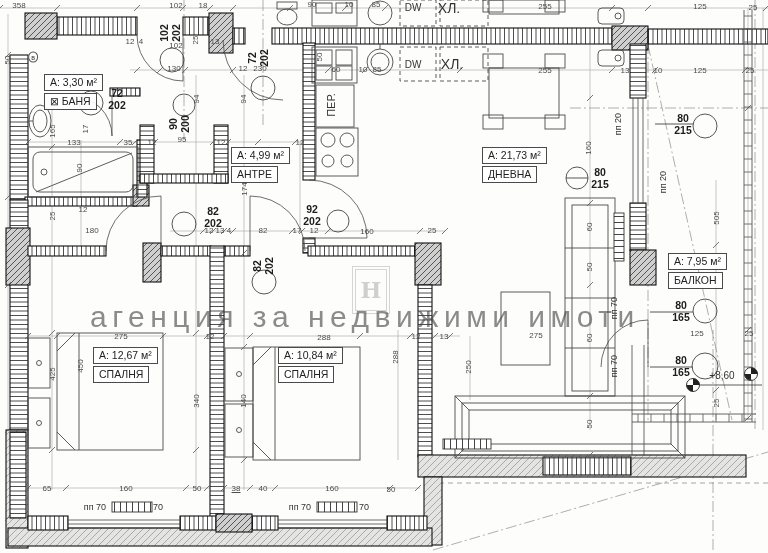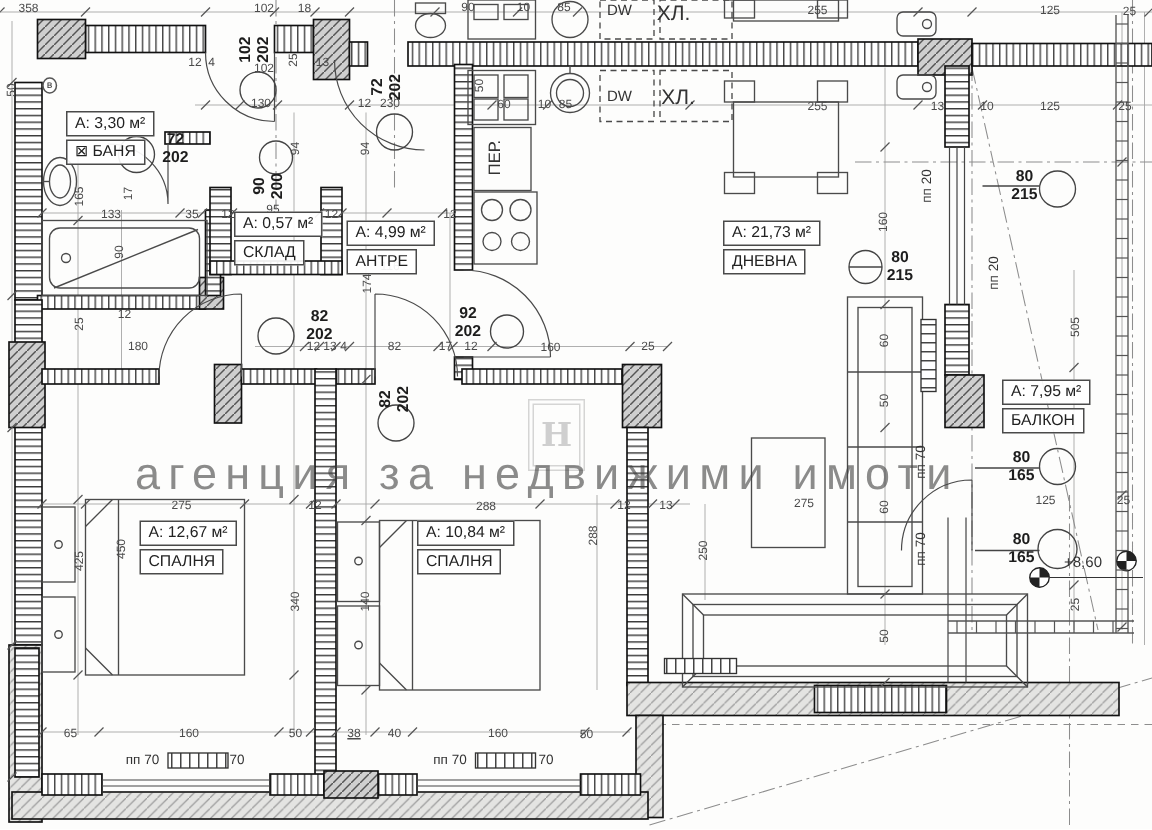--- a/index.html
+++ b/index.html
@@ -525,20 +525,19 @@
       <div class="ann rot" style="left: 663px; top: 182px; font-size: 9px;">пп 20</div>
       <div class="ann rot" style="left: 614px; top: 308px; font-size: 9px;">пп 70</div>
       <div class="ann rot" style="left: 614px; top: 366px; font-size: 9px;">пп 70</div>
       <div class="ann" style="left: 95px; top: 507px; font-size: 9px;">пп 70</div>
       <div class="ann" style="left: 158px; top: 507px; font-size: 9px;">70</div>
       <div class="ann" style="left: 300px; top: 507px; font-size: 9px;">пп 70</div>
       <div class="ann" style="left: 364px; top: 507px; font-size: 9px;">70</div>
       <div class="ann" style="left: 722px; top: 376px; font-size: 10px; text-align: center;">+8,60</div>
       <div class="ann circled" style="left: 33px; top: 57px; font-size: 7px;">в</div>
       <div class="room" style="left: 44px; top: 74px;"><div class="cell">А: 3,30 м²</div><div class="cell">⊠ БАНЯ</div></div>
-      <div class="room" style="left: 156px; top: 141px;"><div class="cell">А: 0,57 м²</div><div class="cell">СКЛАД</div></div>
       <div class="room" style="left: 231px; top: 147px;"><div class="cell">А: 4,99 м²</div><div class="cell">АНТРЕ</div></div>
       <div class="room" style="left: 482px; top: 147px;"><div class="cell">А: 21,73 м²</div><div class="cell">ДНЕВНА</div></div>
       <div class="room" style="left: 93px; top: 347px;"><div class="cell">А: 12,67 м²</div><div class="cell">СПАЛНЯ</div></div>
       <div class="room" style="left: 278px; top: 347px;"><div class="cell">А: 10,84 м²</div><div class="cell">СПАЛНЯ</div></div>
       <div class="room" style="left: 668px; top: 253px;"><div class="cell">А: 7,95 м²</div><div class="cell">БАЛКОН</div></div>
     </div>
 </div>
 
 </body></html>

